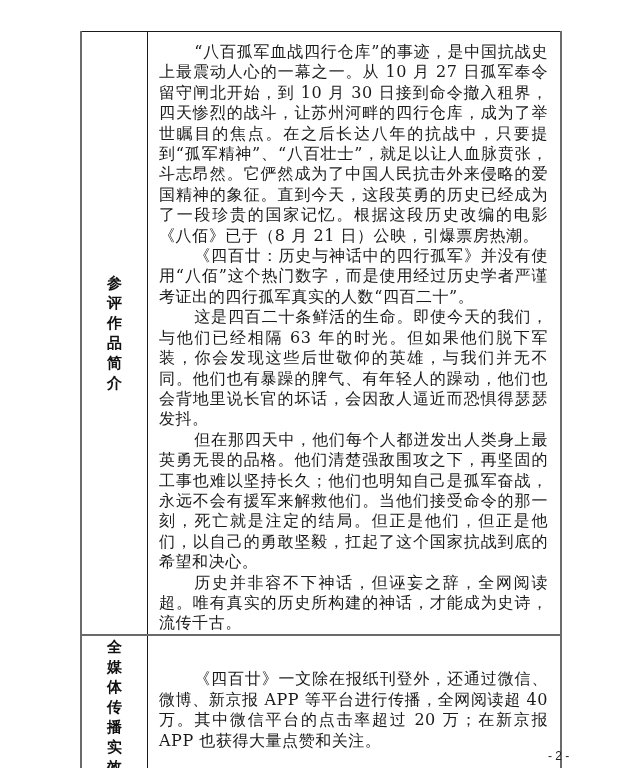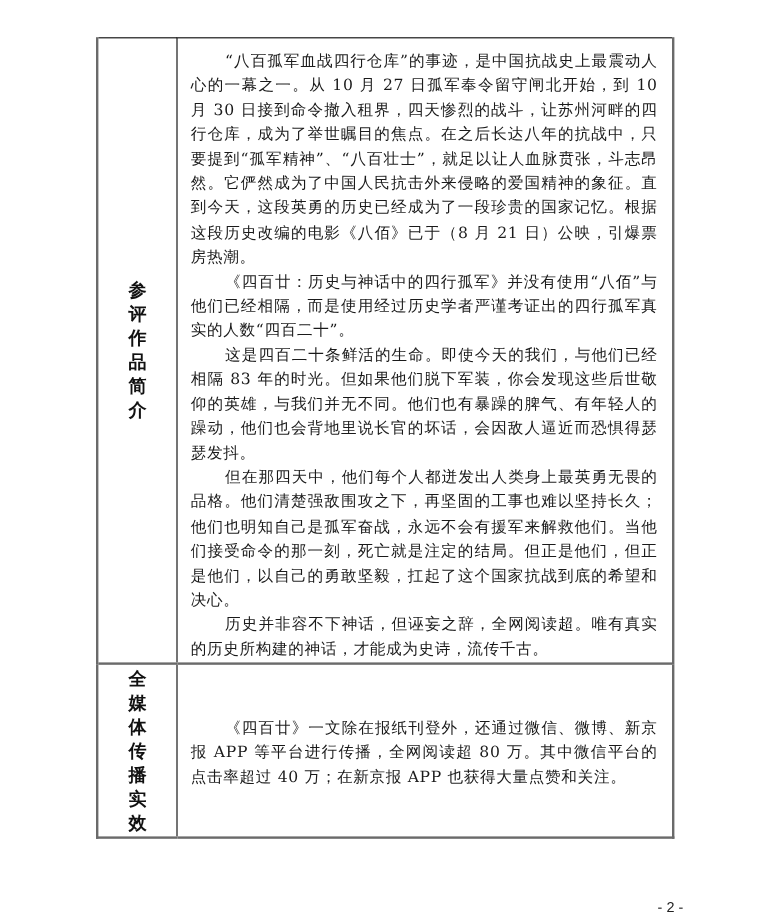--- a/index.html
+++ b/index.html
@@ -43,21 +43,21 @@
       font-weight: bold;
       font-size: 15px;
       line-height: 20px;
       color: #111;
     }
     .vlabel span { display: block; }
     .content-cell {
       padding: 0 12px 0 11px !important;
     }
     .para {
-      font-size: 13px;
+      font-size: 16px;
       line-height: 20.4px;
       letter-spacing: 0.55px;
       text-align: justify;
       margin: 0;
       text-indent: 2.2em;
     }
     .intro-body { padding-top: 10px; }
     .media-body { padding-top: 6px; }
     .page-number {
       position: absolute;
@@ -80,41 +80,41 @@
         <span>评</span>
         <span>作</span>
         <span>品</span>
         <span>简</span>
         <span>介</span>
       </div>
     </td>
     <td class="content-cell outer-right">
       <div class="intro-body">
         <p class="para">“八百孤军血战四行仓库”的事迹，是中国抗战史上最震动人心的一幕之一。从 10 月 27 日孤军奉令留守闸北开始，到 10 月 30 日接到命令撤入租界，四天惨烈的战斗，让苏州河畔的四行仓库，成为了举世瞩目的焦点。在之后长达八年的抗战中，只要提到“孤军精神”、“八百壮士”，就足以让人血脉贲张，斗志昂然。它俨然成为了中国人民抗击外来侵略的爱国精神的象征。直到今天，这段英勇的历史已经成为了一段珍贵的国家记忆。根据这段历史改编的电影《八佰》已于（8 月 21 日）公映，引爆票房热潮。</p>
-        <p class="para">《四百廿：历史与神话中的四行孤军》并没有使用“八佰”与他们已经相隔，而是使用经过历史学者严谨考证出的四行孤军真实的人数“四百二十”。</p>
-        <p class="para">这是四百二十条鲜活的生命。即使今天的我们，与他们已经相隔 83 年的时光。但如果他们脱下军装，你会发现这些后世敬仰的英雄，与我们并无不同。他们也有暴躁的脾气、有年轻人的躁动，他们也会背地里说长官的坏话，会因敌人逼近而恐惧得瑟瑟发抖。</p>
+        <p class="para">《四百廿：历史与神话中的四行孤军》并没有使用“八佰”这个热门数字，而是使用经过历史学者严谨考证出的四行孤军真实的人数“四百二十”。</p>
+        <p class="para">这是四百二十条鲜活的生命。即使今天的我们，与他们已经相隔 63 年的时光。但如果他们脱下军装，你会发现这些后世敬仰的英雄，与我们并无不同。他们也有暴躁的脾气、有年轻人的躁动，他们也会背地里说长官的坏话，会因敌人逼近而恐惧得瑟瑟发抖。</p>
         <p class="para">但在那四天中，他们每个人都迸发出人类身上最英勇无畏的品格。他们清楚强敌围攻之下，再坚固的工事也难以坚持长久；他们也明知自己是孤军奋战，永远不会有援军来解救他们。当他们接受命令的那一刻，死亡就是注定的结局。但正是他们，但正是他们，以自己的勇敢坚毅，扛起了这个国家抗战到底的希望和决心。</p>
         <p class="para">历史并非容不下神话，但诬妄之辞，全网阅读超。唯有真实的历史所构建的神话，才能成为史诗，流传千古。</p>
       </div>
     </td>
   </tr>
   <tr class="row-media">
     <td class="label-cell outer-left">
       <div class="vlabel">
         <span>全</span>
         <span>媒</span>
         <span>体</span>
         <span>传</span>
         <span>播</span>
         <span>实</span>
         <span>效</span>
       </div>
     </td>
     <td class="content-cell outer-right">
       <div class="media-body">
-        <p class="para">《四百廿》一文除在报纸刊登外，还通过微信、微博、新京报 APP 等平台进行传播，全网阅读超 80 万。其中微信平台的点击率超过 40 万；在新京报 APP 也获得大量点赞和关注。</p>
+        <p class="para">《四百廿》一文除在报纸刊登外，还通过微信、微博、新京报 APP 等平台进行传播，全网阅读超 40 万。其中微信平台的点击率超过 20 万；在新京报 APP 也获得大量点赞和关注。</p>
       </div>
     </td>
   </tr>
 </tbody>
   </table>
 
 <div class="page-number">- 2 -</div>
 
 </body></html>

